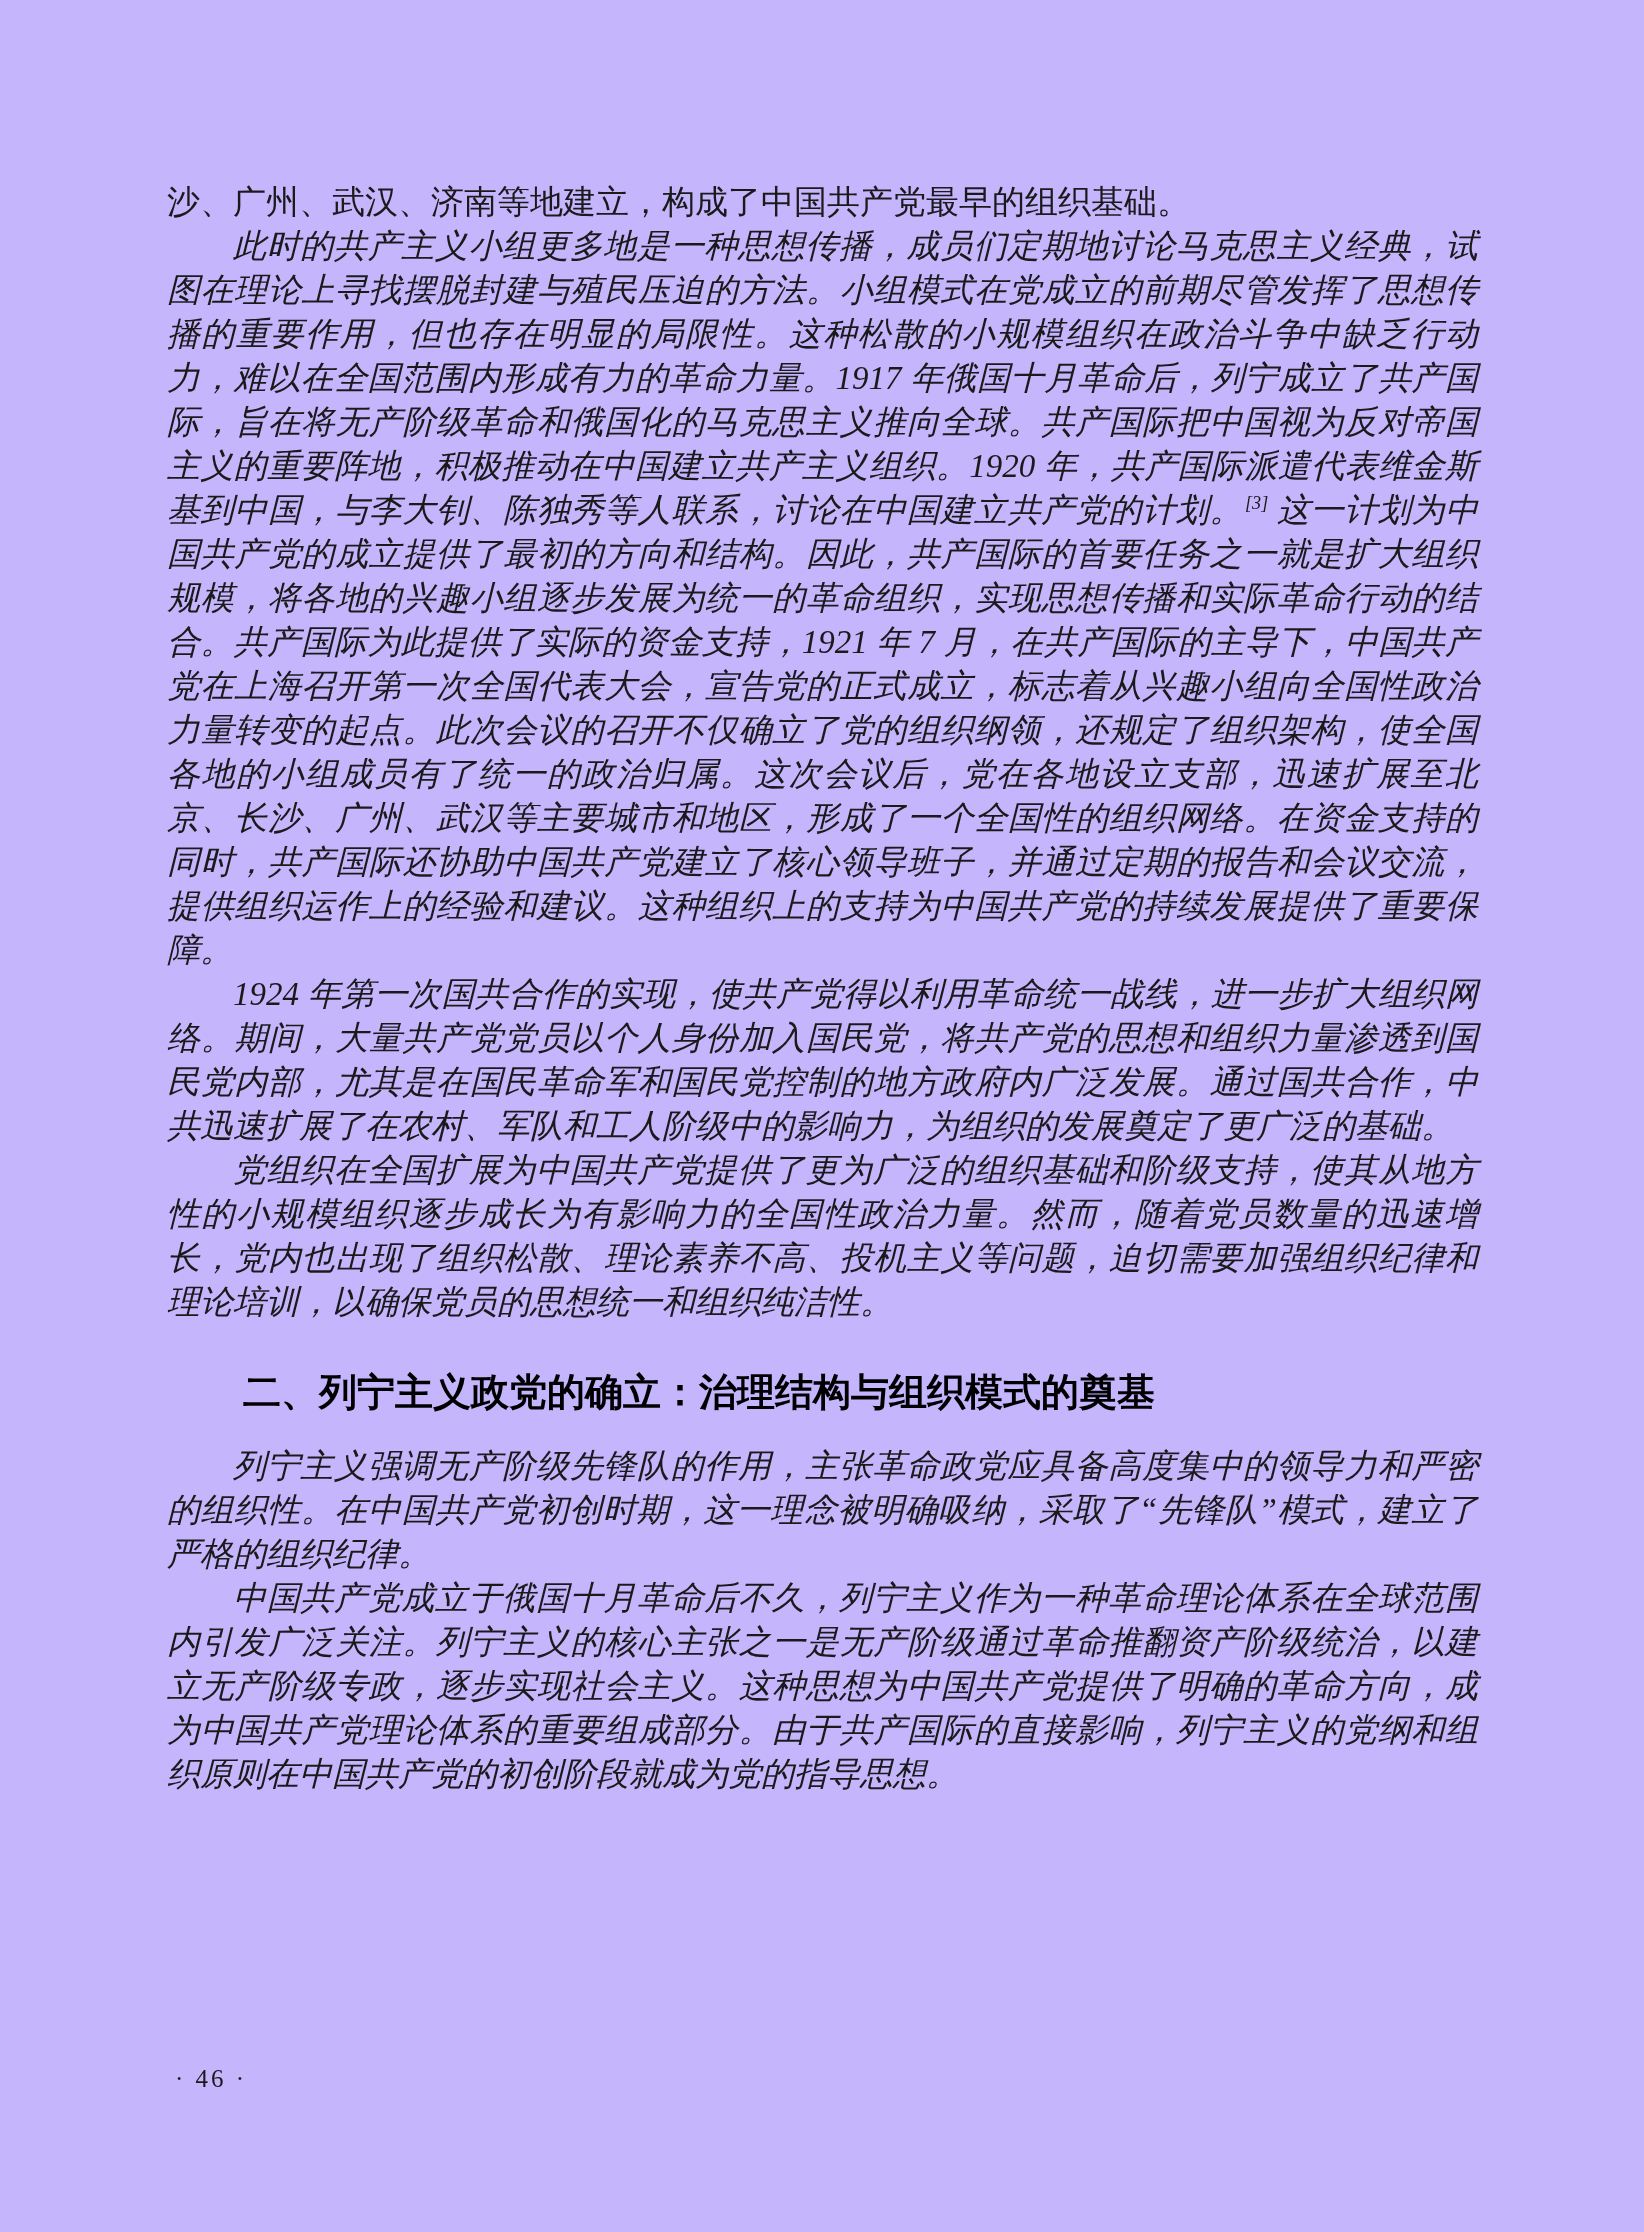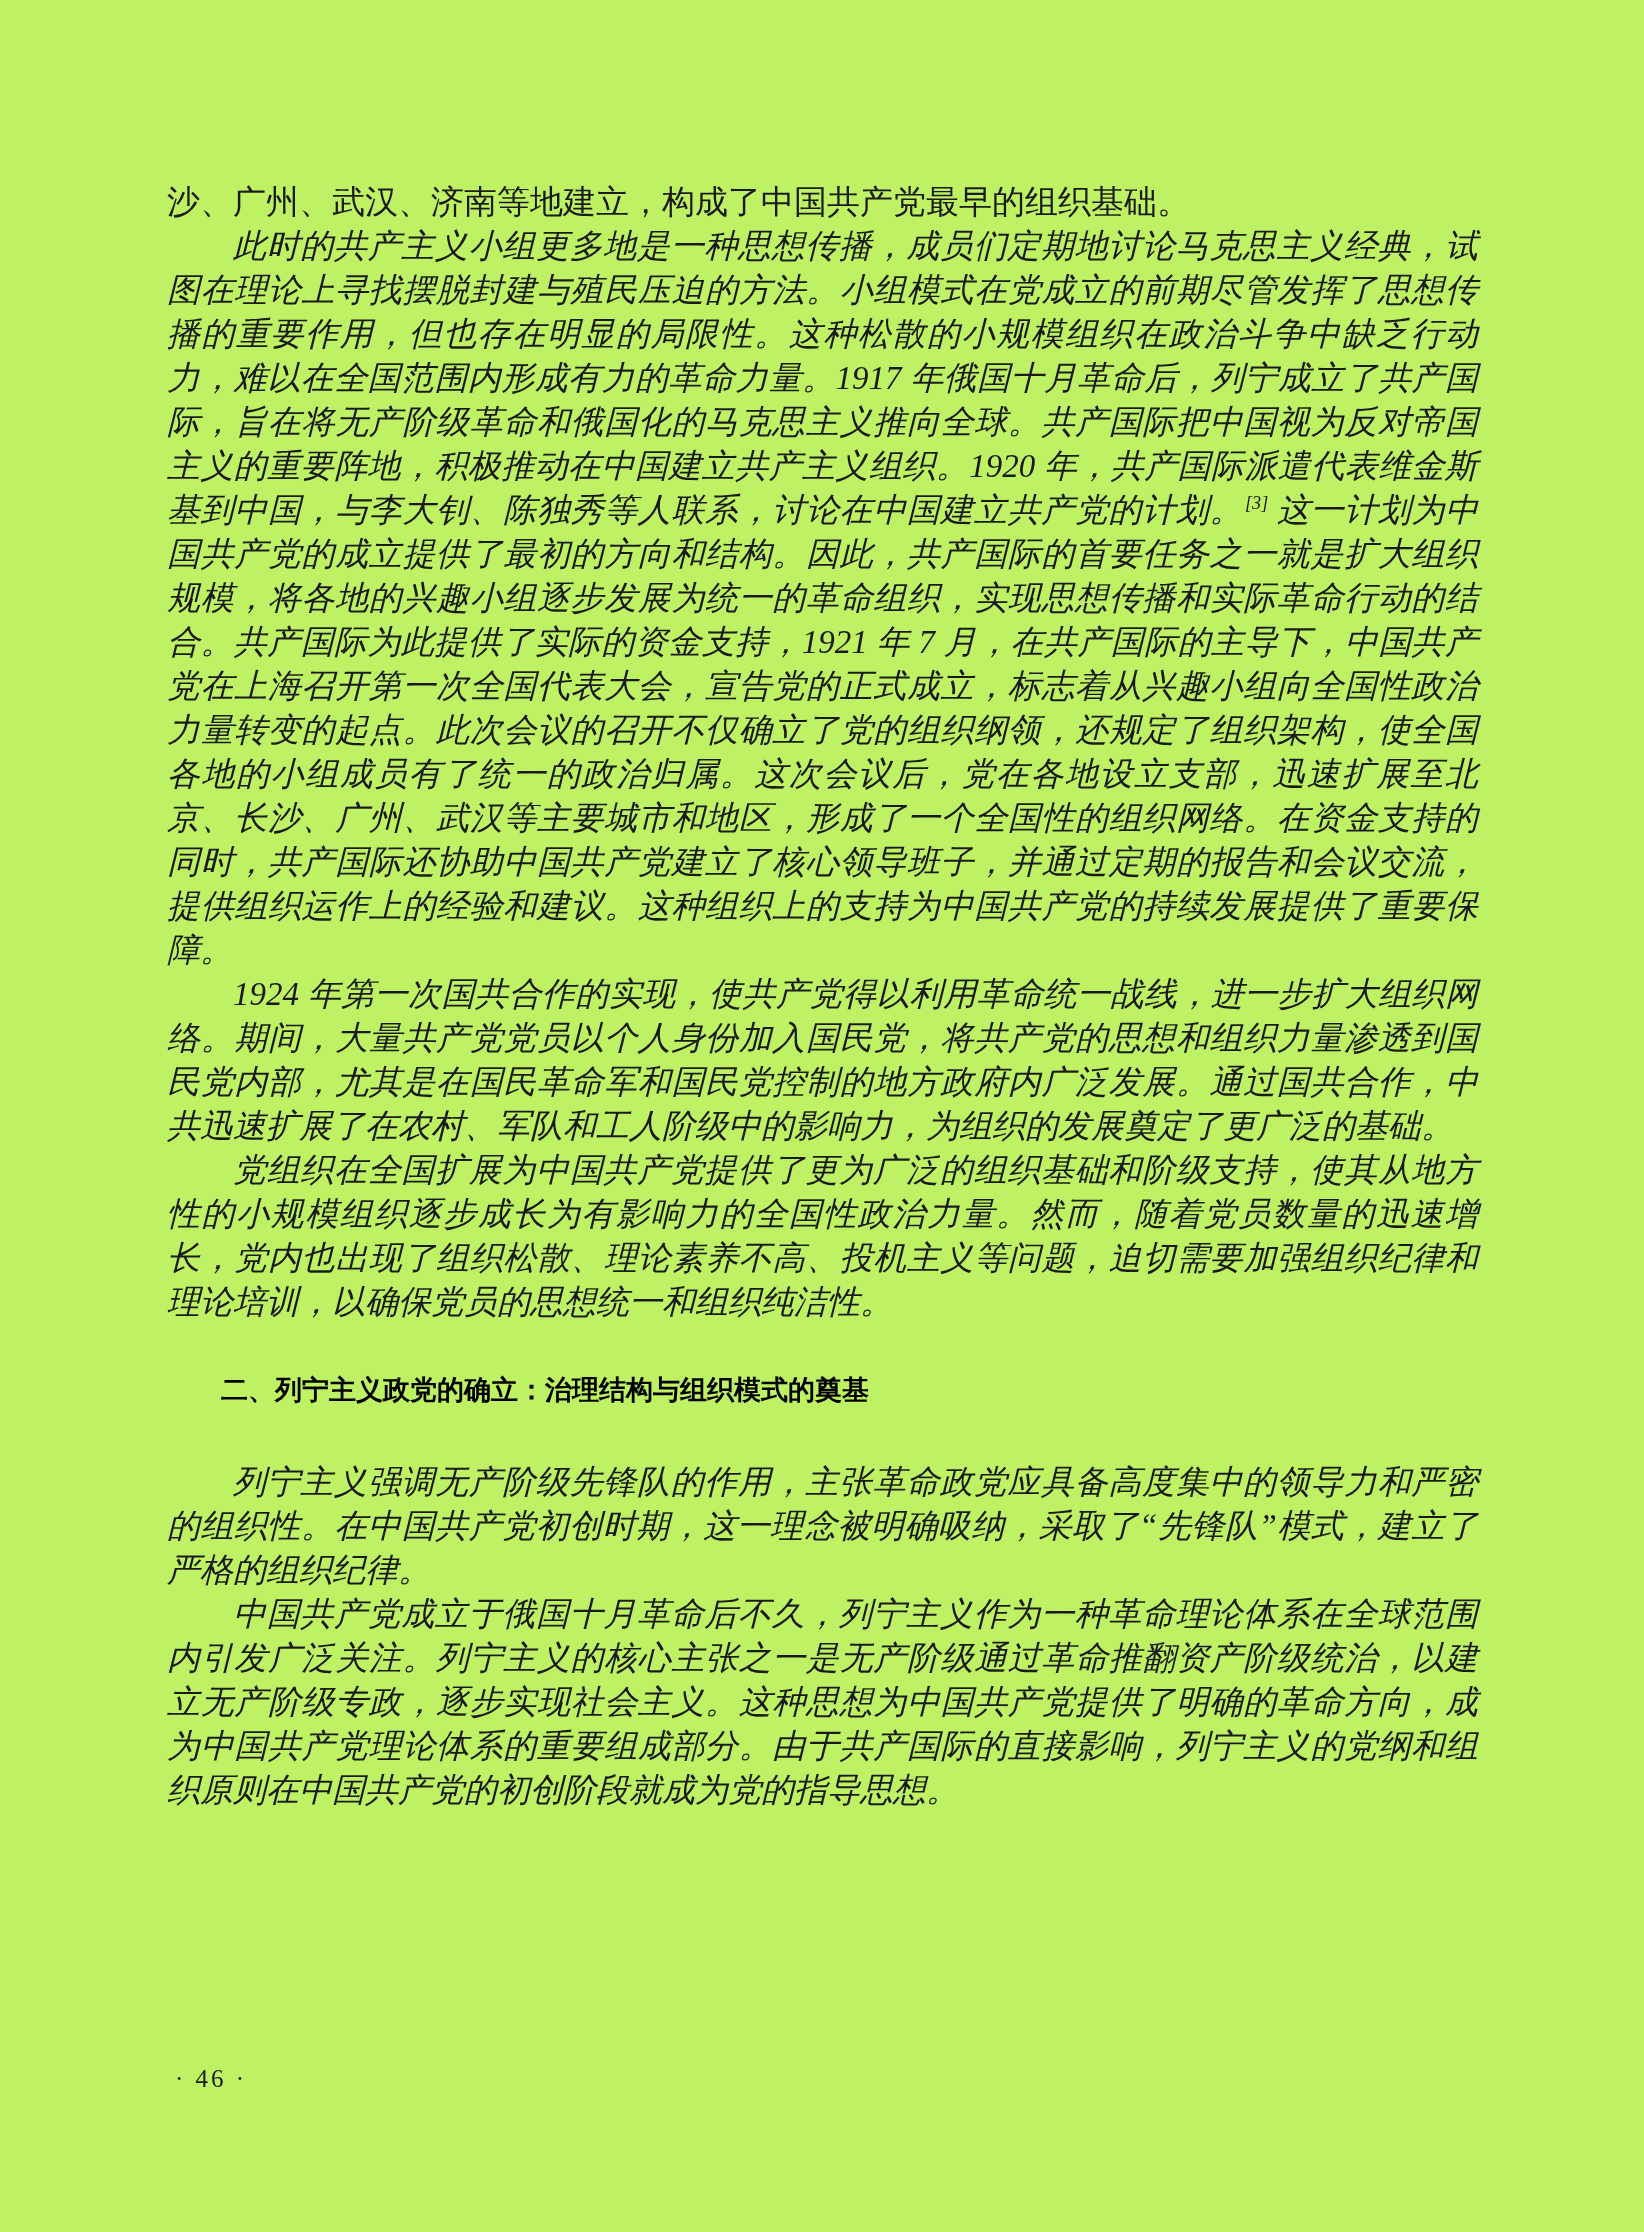--- a/index.html
+++ b/index.html
@@ -7,21 +7,21 @@
     width: 1645px;
     height: 2233px;
     background: #ffffff;
     position: relative;
     overflow: hidden;
     font-family: "Liberation Serif", "DejaVu Serif", serif;
   }
   .sheet {
     position: absolute;
     inset: 0;
-    background: #bef264;
+    background: #c4b5fd;
   }
   .text-block {
     position: absolute;
     left: 167px;
     top: 180px;
     width: 1311px;
     color: #1a1a1a;
   }
   .para {
     margin: 0;
@@ -32,25 +32,25 @@
     color: #1a1a1a;
   }
   .indent { text-indent: 2em; font-style: italic; }
   .footnote-ref {
     font-size: 0.55em;
     vertical-align: super;
     line-height: 0;
     margin: 0 8px 0 2px;
   }
   .section-heading {
-    margin: 46px 0 46px 0;
+    margin: 46px 0 30px 0;
     text-indent: 2em;
-    font-family: Liberation Mono, monospace;
+    font-family: Liberation Serif, serif;
     font-weight: 700;
-    font-size: 27px;
+    font-size: 38px;
     line-height: 44px;
     color: #000000;
     text-align: left;
   }
   .page-number {
     position: absolute;
     left: 175px;
     top: 2062px;
     font-size: 25px;
     line-height: 34px;

